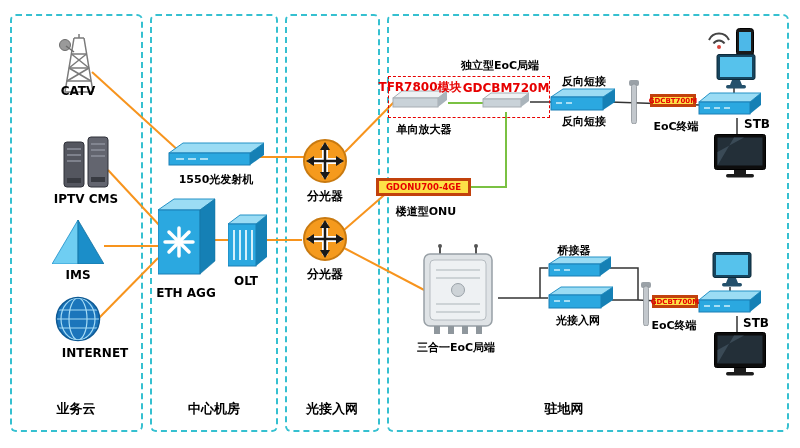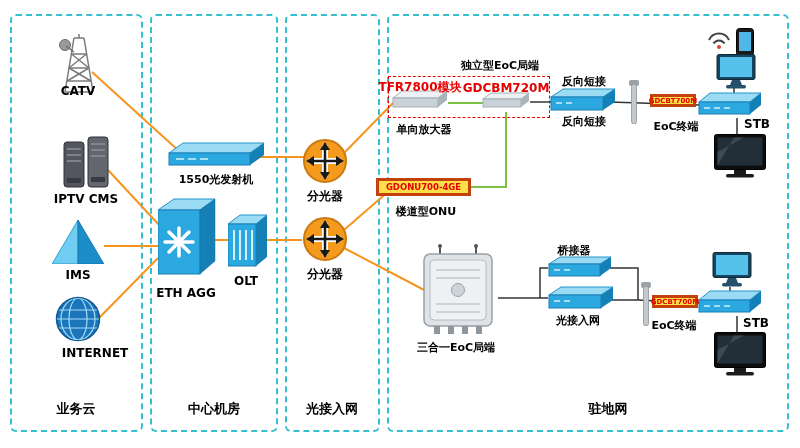--- a/index.html
+++ b/index.html
@@ -409,15 +409,15 @@
 
   <div class="lbl" style="left:456px;top:340px">三合一EoC局端</div>
   <div class="lbl" style="left:574px;top:243px">桥接器</div>
   <div class="lbl" style="left:578px;top:313px">光接入网</div>
   <div class="lbl" style="left:674px;top:318px">EoC终端</div>
   <div class="lbl big" style="left:756px;top:316px">STB</div>
 
   <div class="lbl sec-lbl" style="left:76px;top:400px">业务云</div>
   <div class="lbl sec-lbl" style="left:214px;top:400px">中心机房</div>
   <div class="lbl sec-lbl" style="left:332px;top:400px">光接入网</div>
-  <div class="lbl sec-lbl" style="left:608px;top:400px">驻地网</div>
+  <div class="lbl sec-lbl" style="left:564px;top:400px">驻地网</div>
 
 </div>
 
 </body></html>

